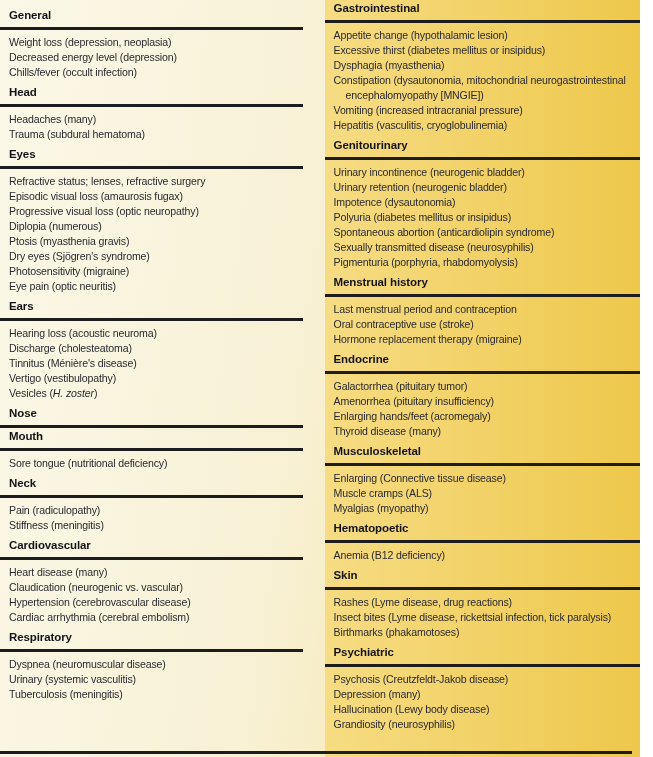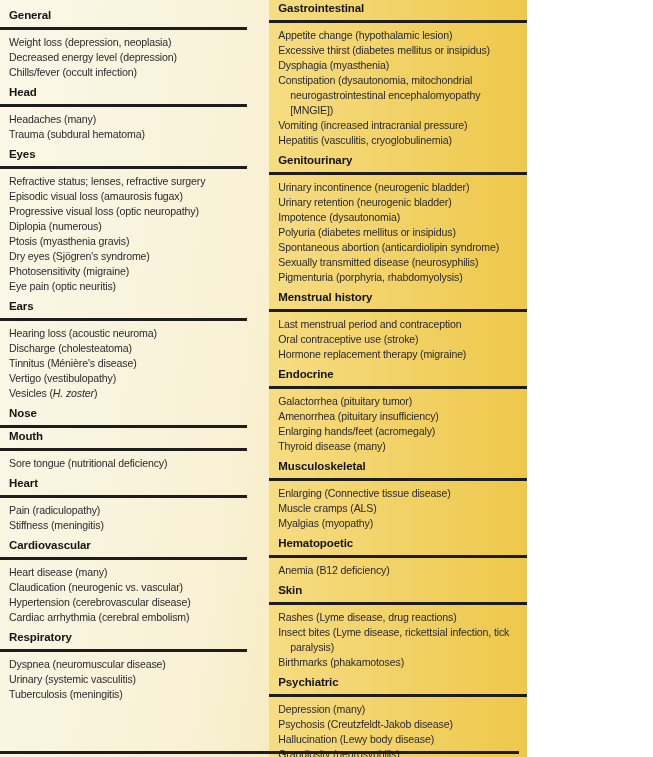--- a/index.html
+++ b/index.html
@@ -13,21 +13,21 @@
     --heading:#141418;
   }
   html,body{margin:0;padding:0;}
   body{
     width:653px;height:757px;overflow:hidden;
     font-family:"Liberation Sans","DejaVu Sans",sans-serif;
     color:var(--text);
   }
   .page{
     position:relative;box-sizing:border-box;
-    width:527px;height:757px;overflow:hidden;
+    width:640px;height:757px;overflow:hidden;
     background:linear-gradient(98deg,var(--page-bg-left) 0%,var(--page-bg-mid) 46%,var(--page-bg-right) 100%);
     display:flex;align-items:stretch;
     padding:7px 0 0 0;
   }
   .col{
     display:flex;flex-direction:column;box-sizing:border-box;
   }
   .col-left{width:305px;margin-left:0;}
   .col-gap{width:22px;flex:0 0 auto;}
   .col-right{
@@ -108,21 +108,21 @@
         <div class="rule"></div>
       </section>
       <section class="section">
         <h3 class="section-title">Mouth</h3>
         <div class="rule"></div>
         <ul class="items">
           <li>Sore tongue (nutritional deficiency)</li>
         </ul>
       </section>
       <section class="section">
-        <h3 class="section-title">Heart</h3>
+        <h3 class="section-title">Neck</h3>
         <div class="rule"></div>
         <ul class="items">
           <li>Pain (radiculopathy)</li>
           <li>Stiffness (meningitis)</li>
         </ul>
       </section>
       <section class="section">
         <h3 class="section-title">Cardiovascular</h3>
         <div class="rule"></div>
         <ul class="items">
@@ -211,22 +211,22 @@
         <ul class="items">
           <li>Rashes (Lyme disease, drug reactions)</li>
           <li>Insect bites (Lyme disease, rickettsial infection, tick paralysis)</li>
           <li>Birthmarks (phakamotoses)</li>
         </ul>
       </section>
       <section class="section">
         <h3 class="section-title">Psychiatric</h3>
         <div class="rule"></div>
         <ul class="items">
+          <li>Psychosis (Creutzfeldt-Jakob disease)</li>
           <li>Depression (many)</li>
-          <li>Psychosis (Creutzfeldt-Jakob disease)</li>
           <li>Hallucination (Lewy body disease)</li>
           <li>Grandiosity (neurosyphilis)</li>
         </ul>
       </section>
       <div class="spacer"></div>
     </div>
   <div class="bottom-rule"></div>
 </div>
 
 </body></html>

